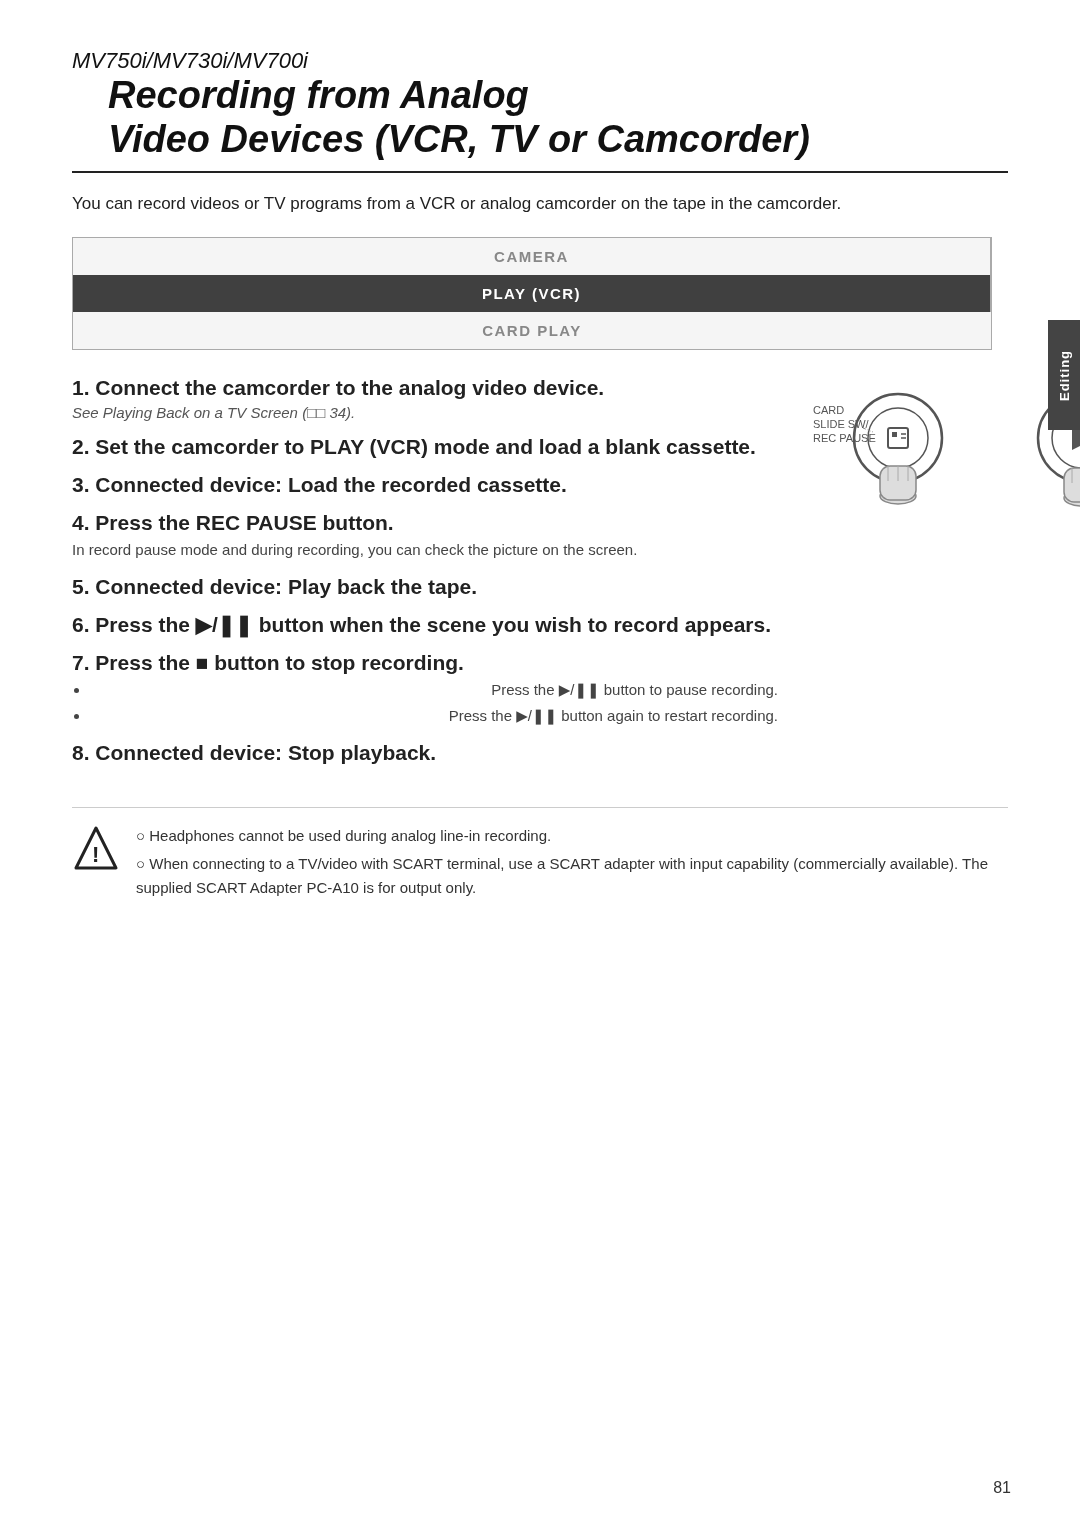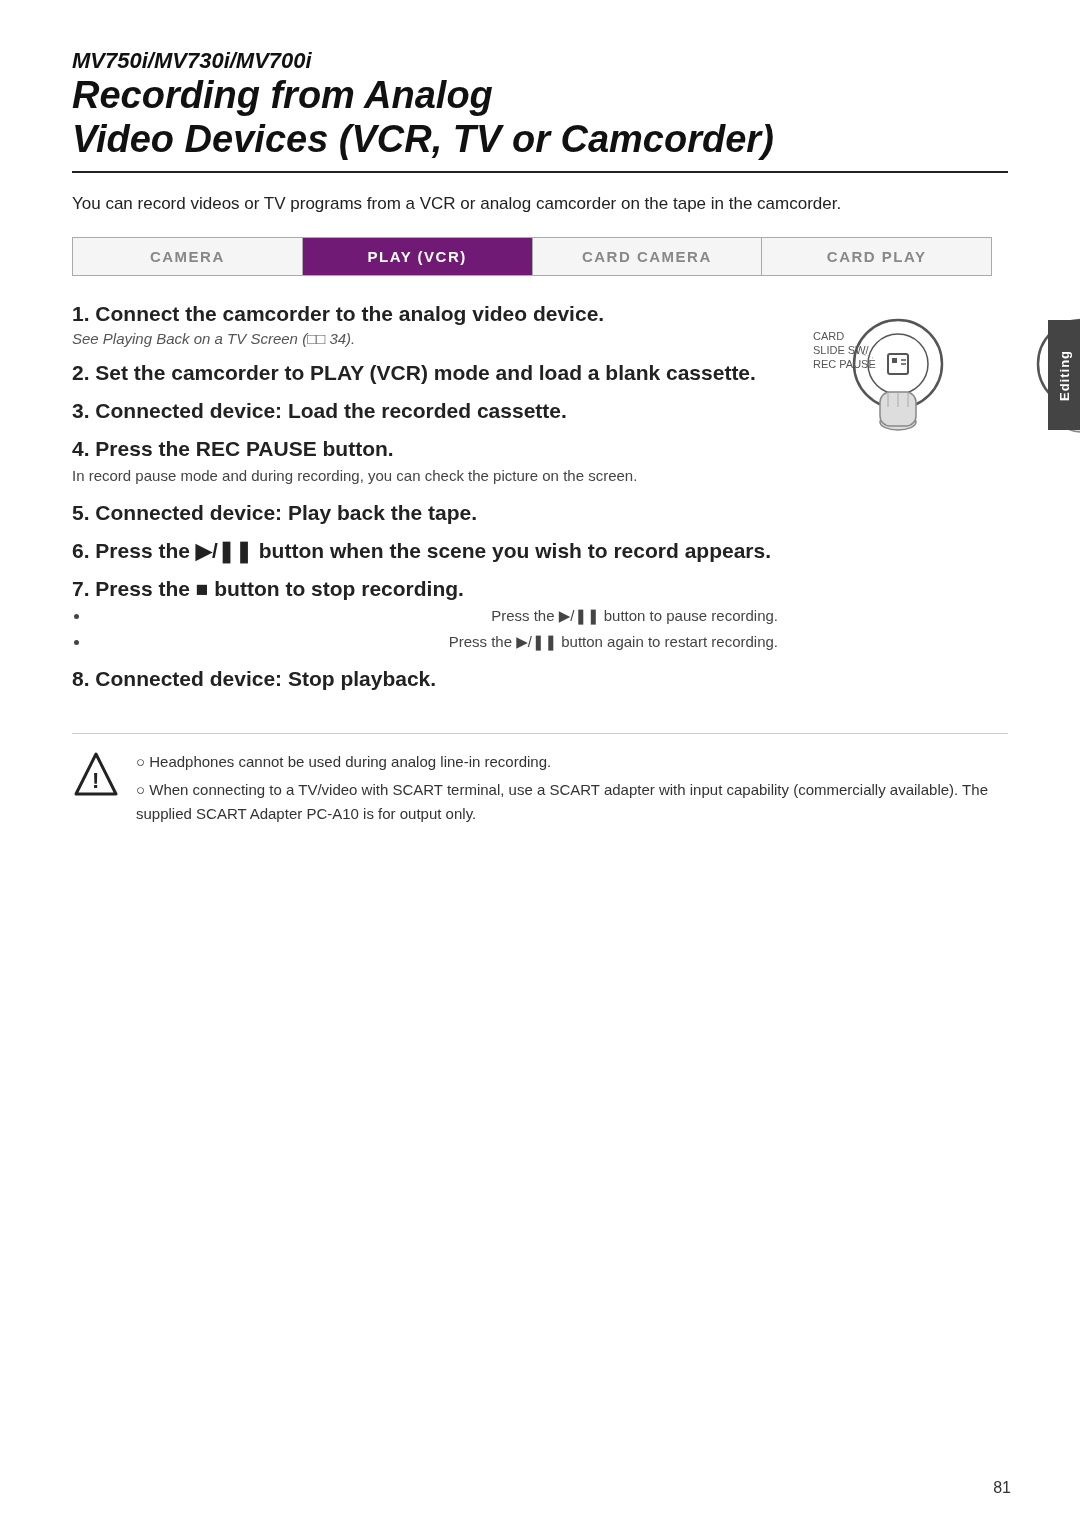--- a/index.html
+++ b/index.html
@@ -45,43 +45,45 @@
 
     
     .page-header {
       border-bottom: 2px solid #222;
       padding-bottom: 10px;
       margin-bottom: 18px;
     }
 
     .header-model {
       font-style: italic;
-      font-weight: bold;
+      font-weight: normal;
       font-size: 22px;
       color: #111;
     }
 
     .header-title {
       font-style: italic;
       font-weight: bold;
       font-size: 38px;
       line-height: 1.15;
       color: #111;
+      margin-left: 36px;
     }
 
     
     .intro-text {
       font-size: 17px;
       margin-bottom: 20px;
       line-height: 1.5;
     }
 
     
     .mode-tabs {
       display: flex;
+      flex-direction: column;
       border: 1.5px solid #aaa;
       margin-bottom: 26px;
       width: 920px;
     }
 
     .mode-tab {
       flex: 1;
       text-align: center;
       padding: 10px 6px;
       font-size: 15px;
@@ -90,21 +92,21 @@
       color: #888;
       background: #f5f5f5;
       border-right: 1.5px solid #aaa;
     }
 
     .mode-tab:last-child {
       border-right: none;
     }
 
     .mode-tab.active {
-      background: #701a75;
+      background: #404040;
       color: #fff;
     }
 
     
     .main-content {
       display: flex;
       flex-direction: row;
       align-items: flex-start;
     }
 
@@ -223,21 +225,20 @@
       <span>Recording from Analog</span><br>
       <span>Video Devices (VCR, TV or Camcorder)</span>
     </div>
   </div>
 
   <p class="intro-text">You can record videos or TV programs from a VCR or analog camcorder on the tape in the camcorder.</p>
 
   <div class="mode-tabs">
     <div class="mode-tab">CAMERA</div>
     <div class="mode-tab active">PLAY (VCR)</div>
-    <div class="mode-tab">CARD CAMERA</div>
     <div class="mode-tab">CARD PLAY</div>
   </div>
 
   <div class="main-content">
     <div class="instructions">
 
       <div class="step">
         <div class="step-title"><span>1.</span> <span>Connect the camcorder to the analog video device.</span></div>
         <div class="step-sub">See <i>Playing Back on a TV Screen</i> (□□ 34).</div>
       </div>

